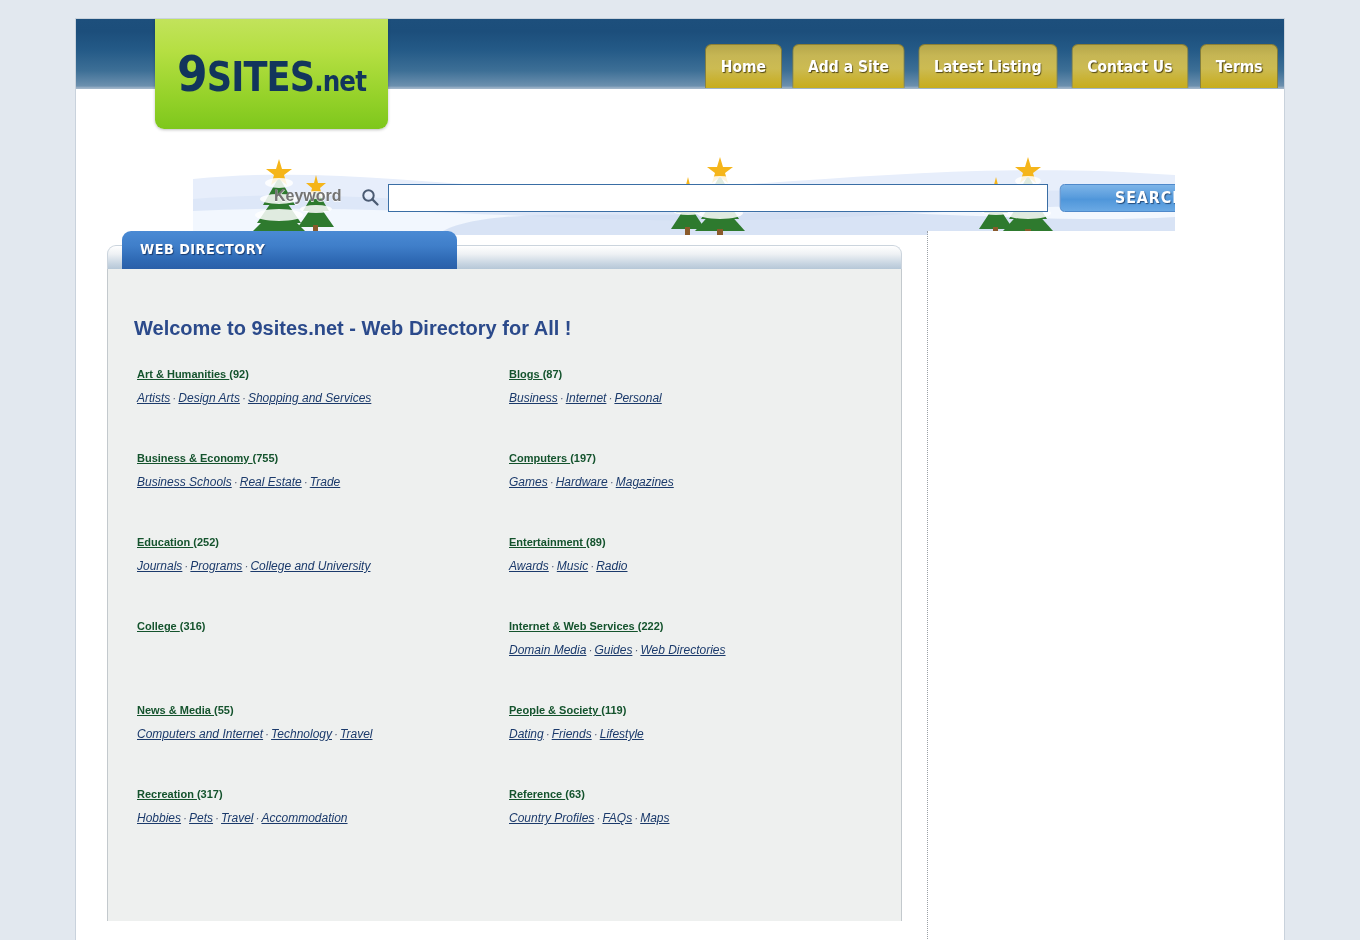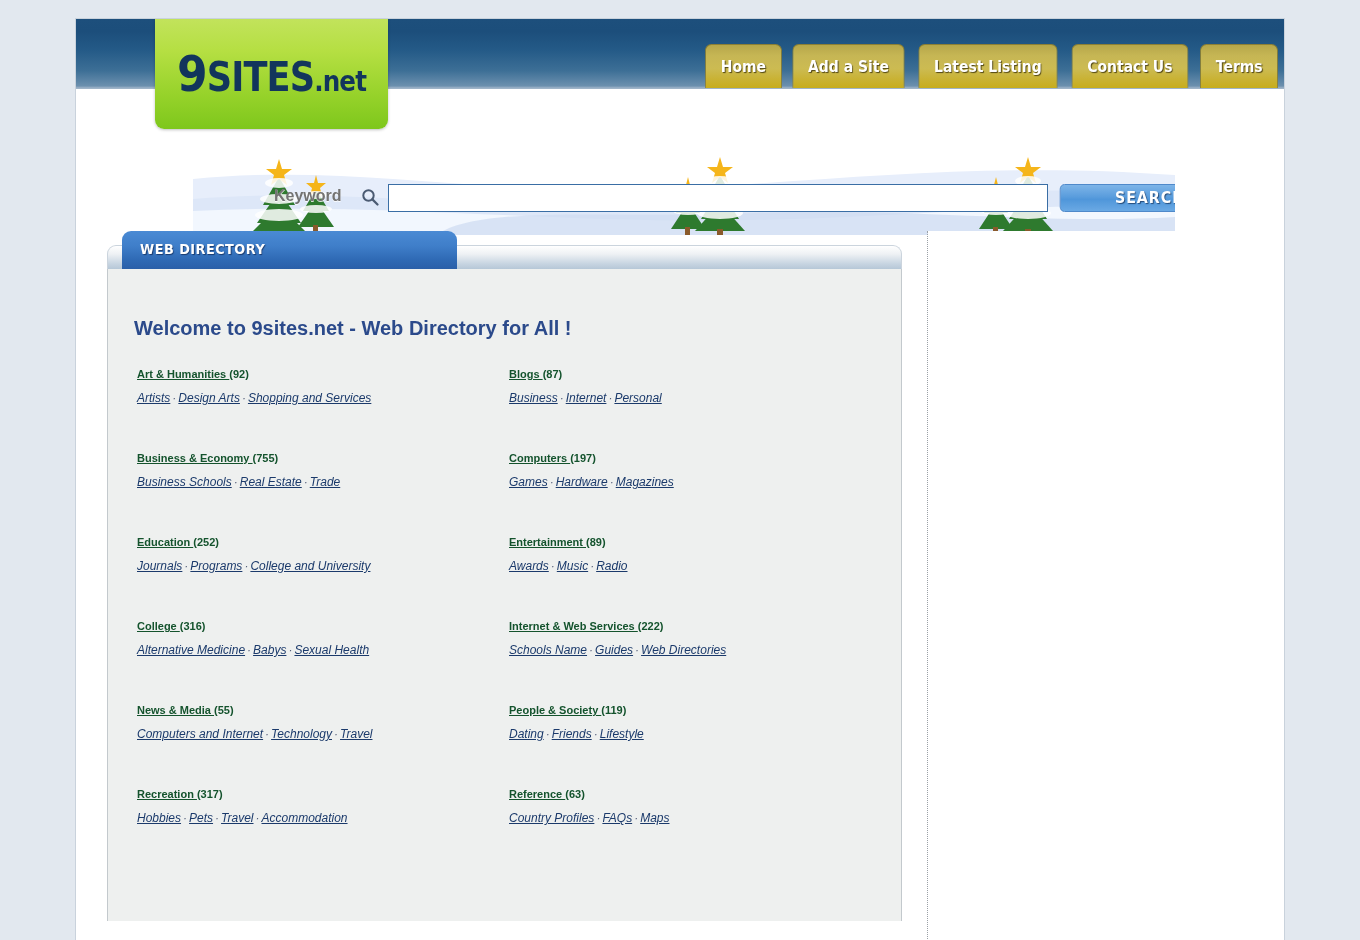--- a/index.html
+++ b/index.html
@@ -408,25 +408,24 @@
           <div class="cat-block">
             <div><a class="cat-title">Education </a><span class="cat-title" style="text-decoration: none;">(252)</span></div>
             <div class="cat-subs"><a class="sub-link">Journals</a><span class="sep">·</span><a class="sub-link">Programs</a><span class="sep">·</span><a class="sub-link">College and University</a></div>
           </div>
           <div class="cat-block">
             <div><a class="cat-title">Entertainment </a><span class="cat-title" style="text-decoration: none;">(89)</span></div>
             <div class="cat-subs"><a class="sub-link">Awards</a><span class="sep">·</span><a class="sub-link">Music</a><span class="sep">·</span><a class="sub-link">Radio</a></div>
           </div>
           <div class="cat-block">
             <div><a class="cat-title">College </a><span class="cat-title" style="text-decoration: none; margin-top: 10px;">(316)</span></div>
-            <div class="cat-subs"><a class="sub-link">Alternative Medicine</a><span class="sep">·</span><a class="sub-link">Babys</a><span class="sep">·</span><a class="sub-link">Sexual Health</a></div>
           </div>
           <div class="cat-block">
             <div><a class="cat-title">Internet &amp; Web Services </a><span class="cat-title" style="text-decoration: none;">(222)</span></div>
-            <div class="cat-subs"><a class="sub-link">Schools Name</a><span class="sep">·</span><a class="sub-link">Guides</a><span class="sep">·</span><a class="sub-link">Web Directories</a></div>
+            <div class="cat-subs"><a class="sub-link">Domain Media</a><span class="sep">·</span><a class="sub-link">Guides</a><span class="sep">·</span><a class="sub-link">Web Directories</a></div>
           </div>
           <div class="cat-block">
             <div><a class="cat-title">News &amp; Media </a><span class="cat-title" style="text-decoration: none;">(55)</span></div>
             <div class="cat-subs"><a class="sub-link">Computers and Internet</a><span class="sep">·</span><a class="sub-link">Technology</a><span class="sep">·</span><a class="sub-link">Travel</a></div>
           </div>
           <div class="cat-block">
             <div><a class="cat-title">People &amp; Society </a><span class="cat-title" style="text-decoration: none;">(119)</span></div>
             <div class="cat-subs"><a class="sub-link">Dating</a><span class="sep">·</span><a class="sub-link">Friends</a><span class="sep">·</span><a class="sub-link">Lifestyle</a></div>
           </div>
           <div class="cat-block">

